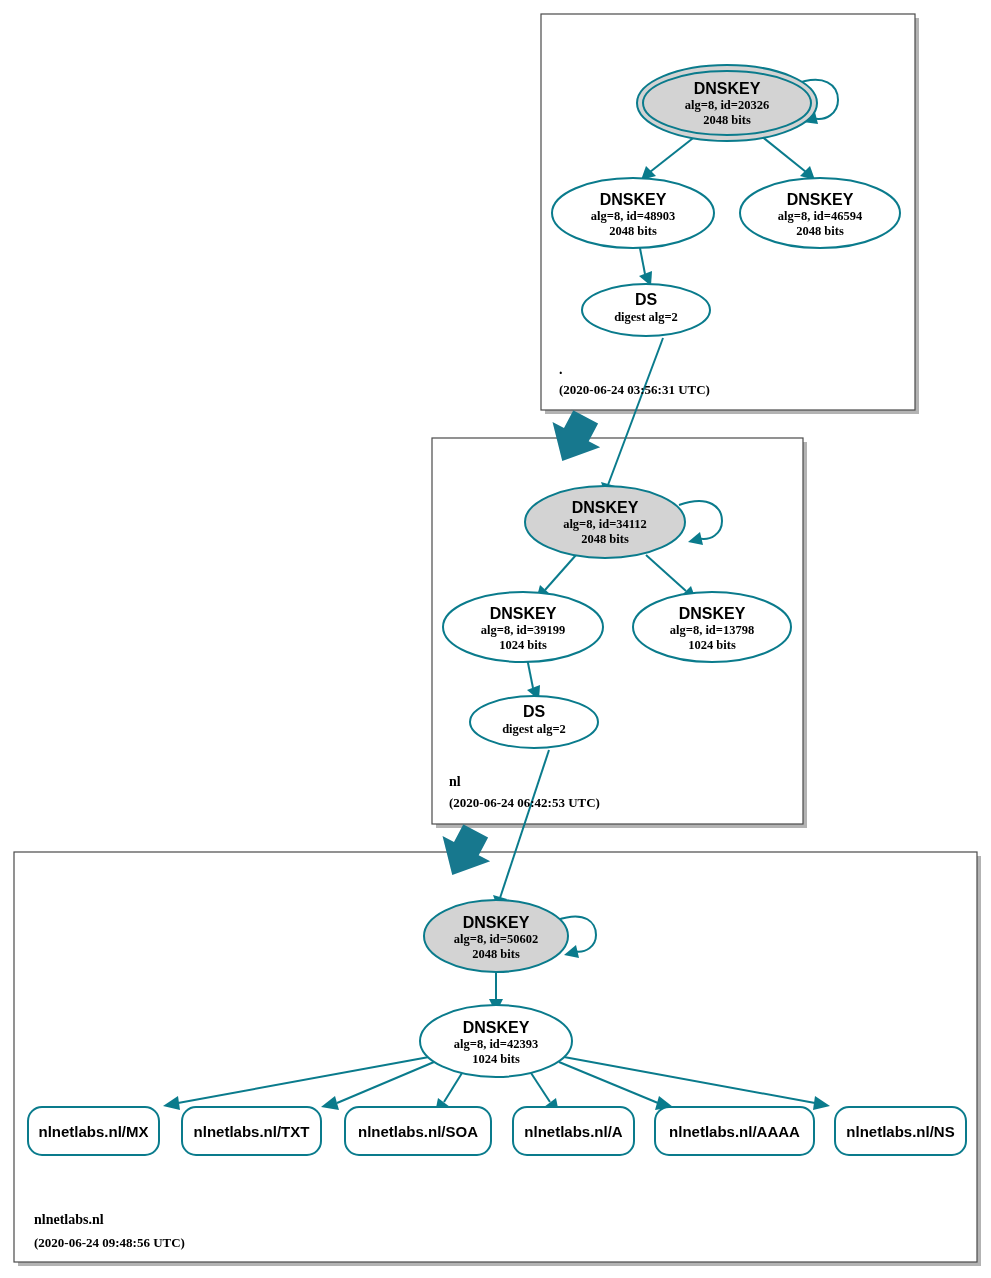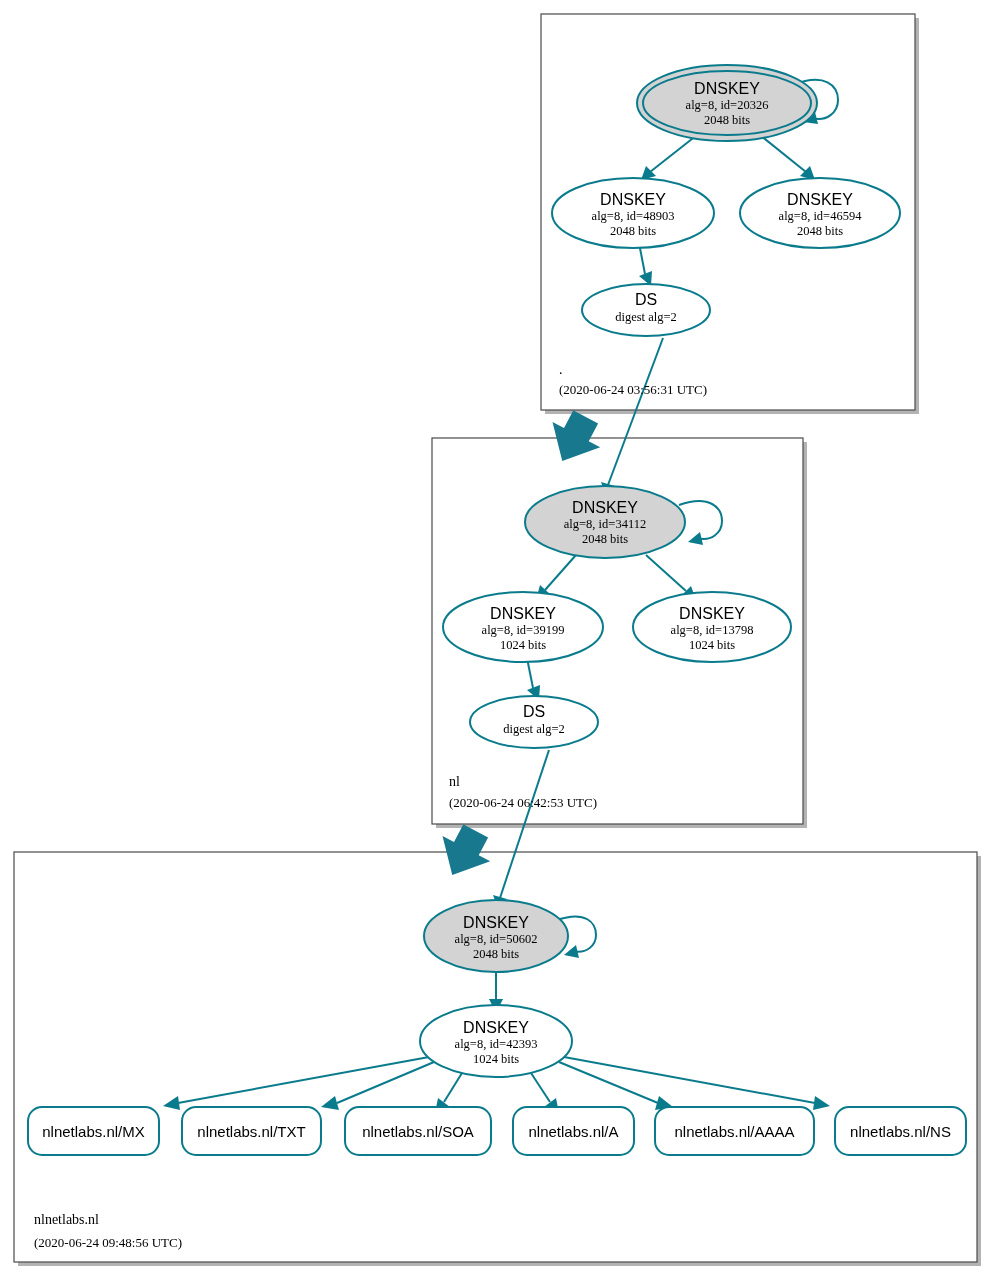--- a/index.html
+++ b/index.html
@@ -7,20 +7,21 @@
     padding: 0;
     background: #ffffff;
   }
   #stage {
     position: relative;
     width: 991px;
     height: 1278px;
     background: #ffffff;
     font-family: "Liberation Sans", sans-serif;
     overflow: hidden;
+    font-weight: bold;
   }
   svg#graph {
     position: absolute;
     top: 0;
     left: 0;
     width: 991px;
     height: 1278px;
     display: block;
   }
   .zone-box {

